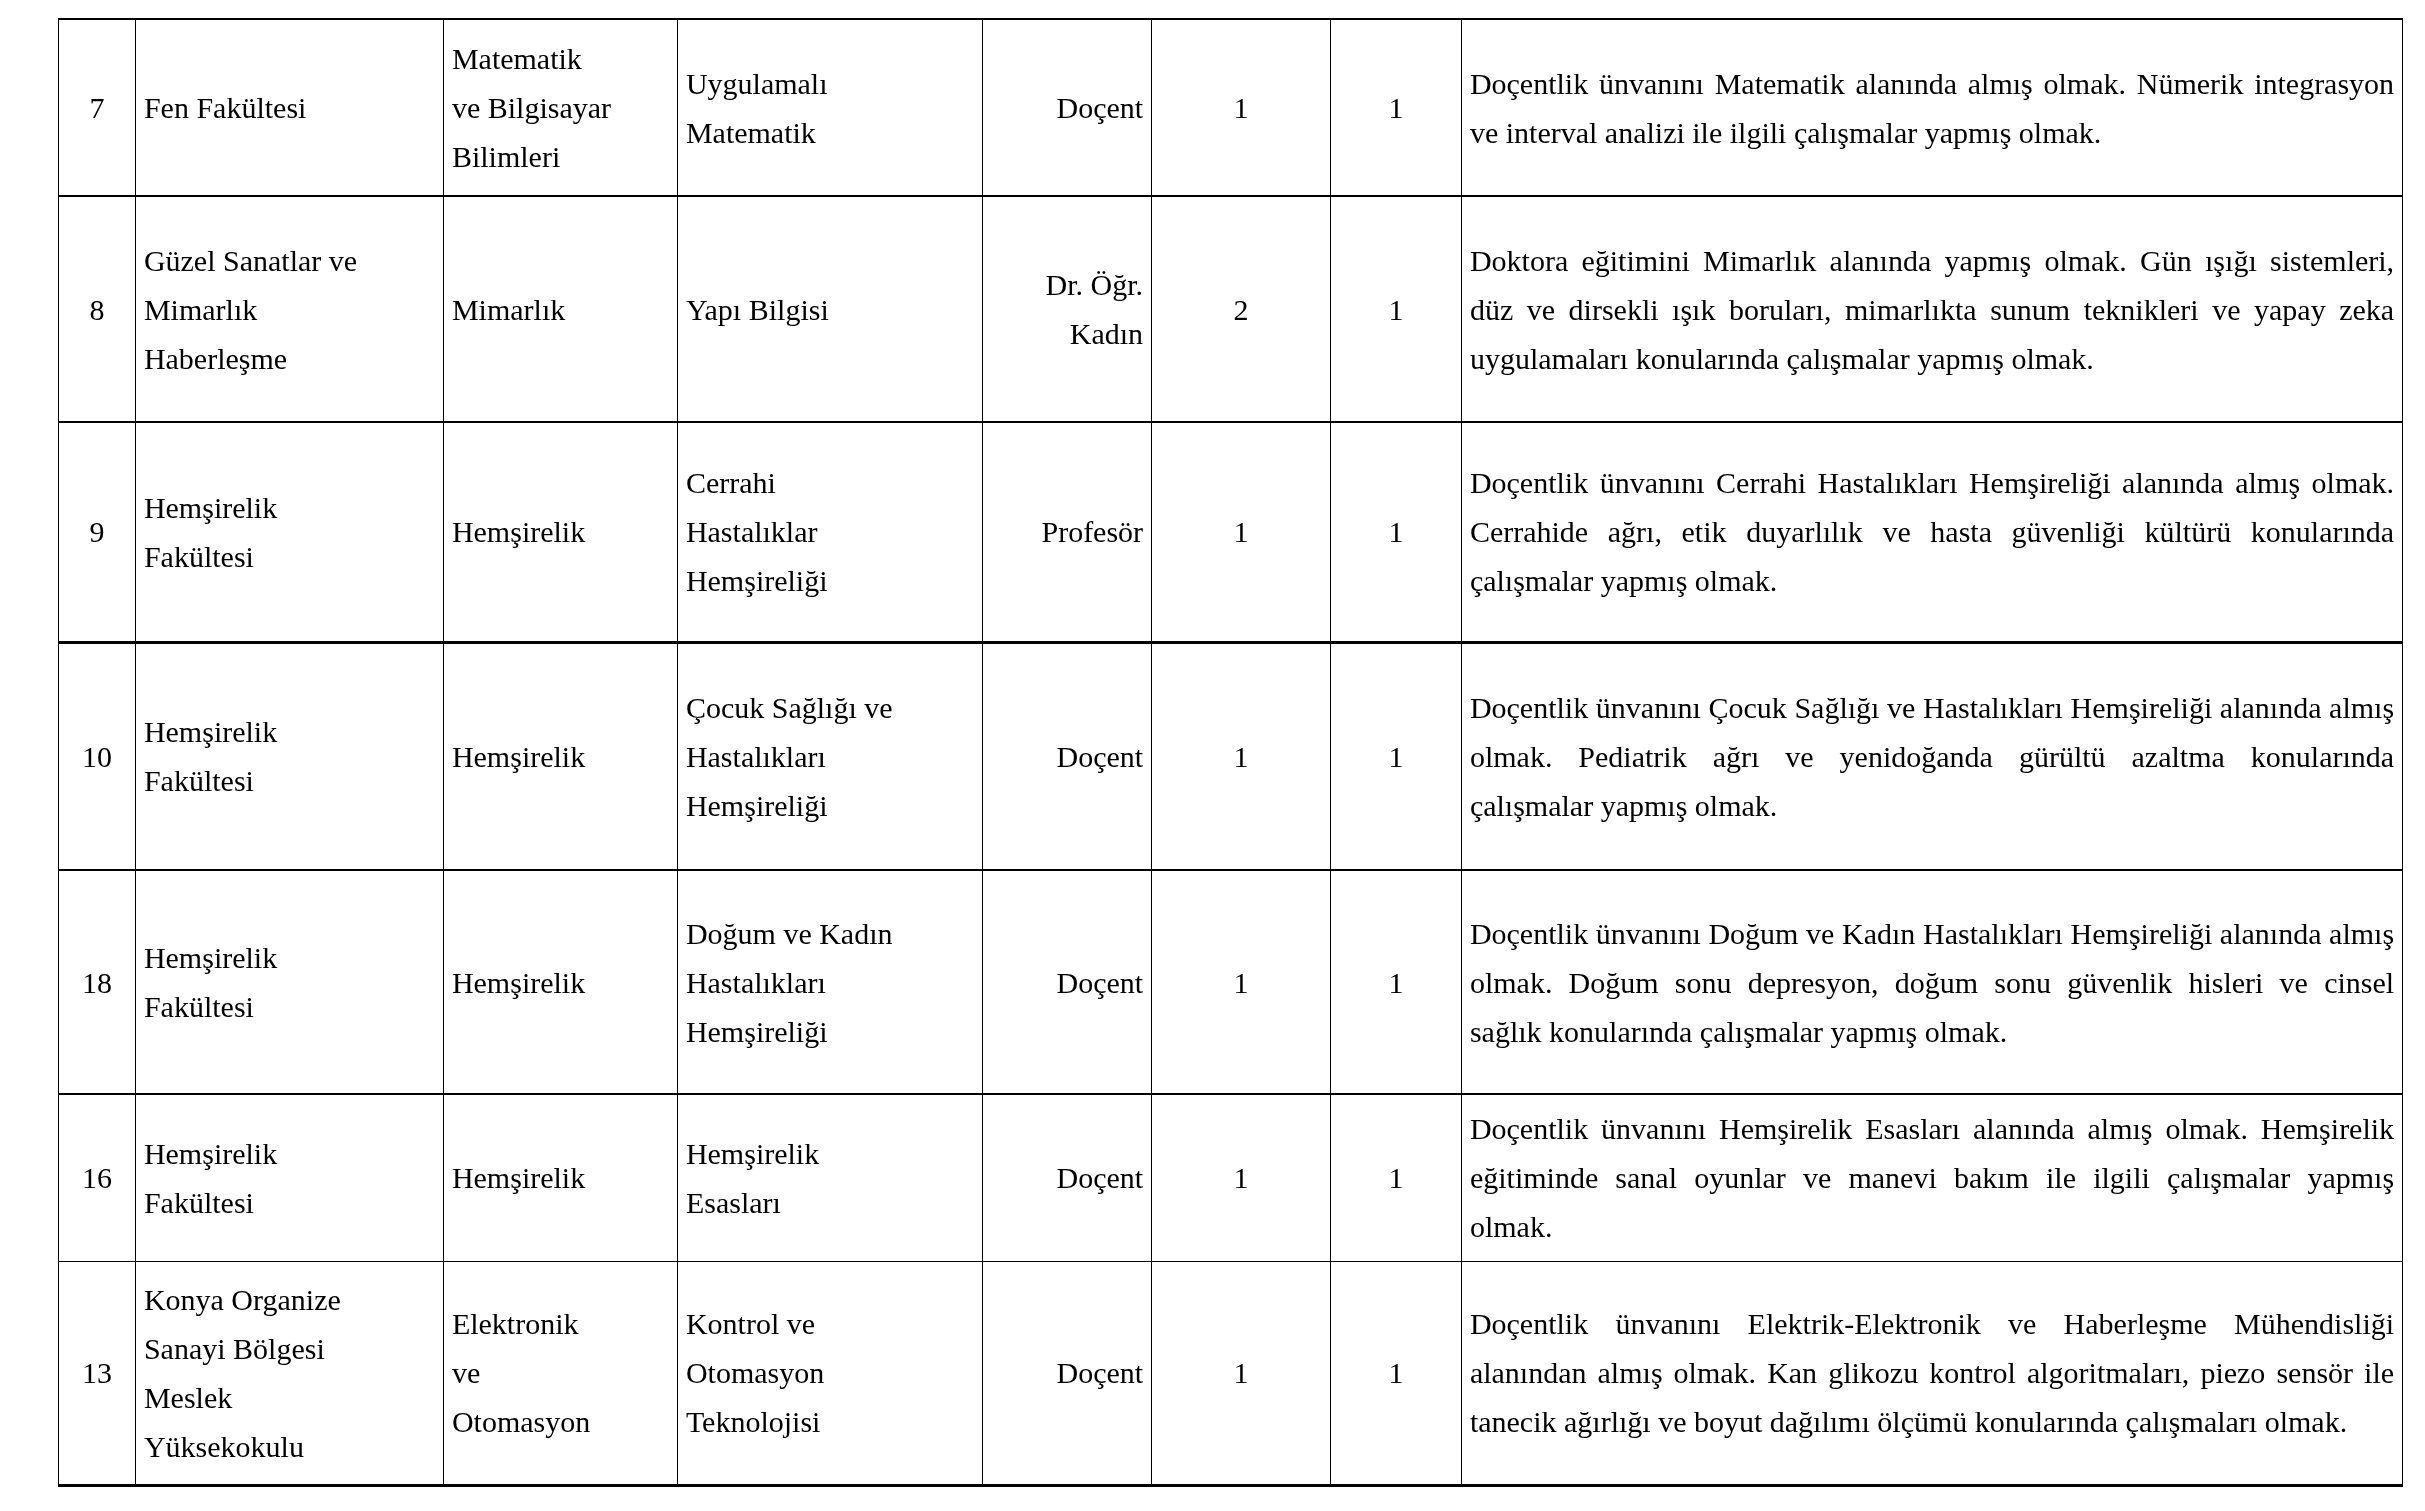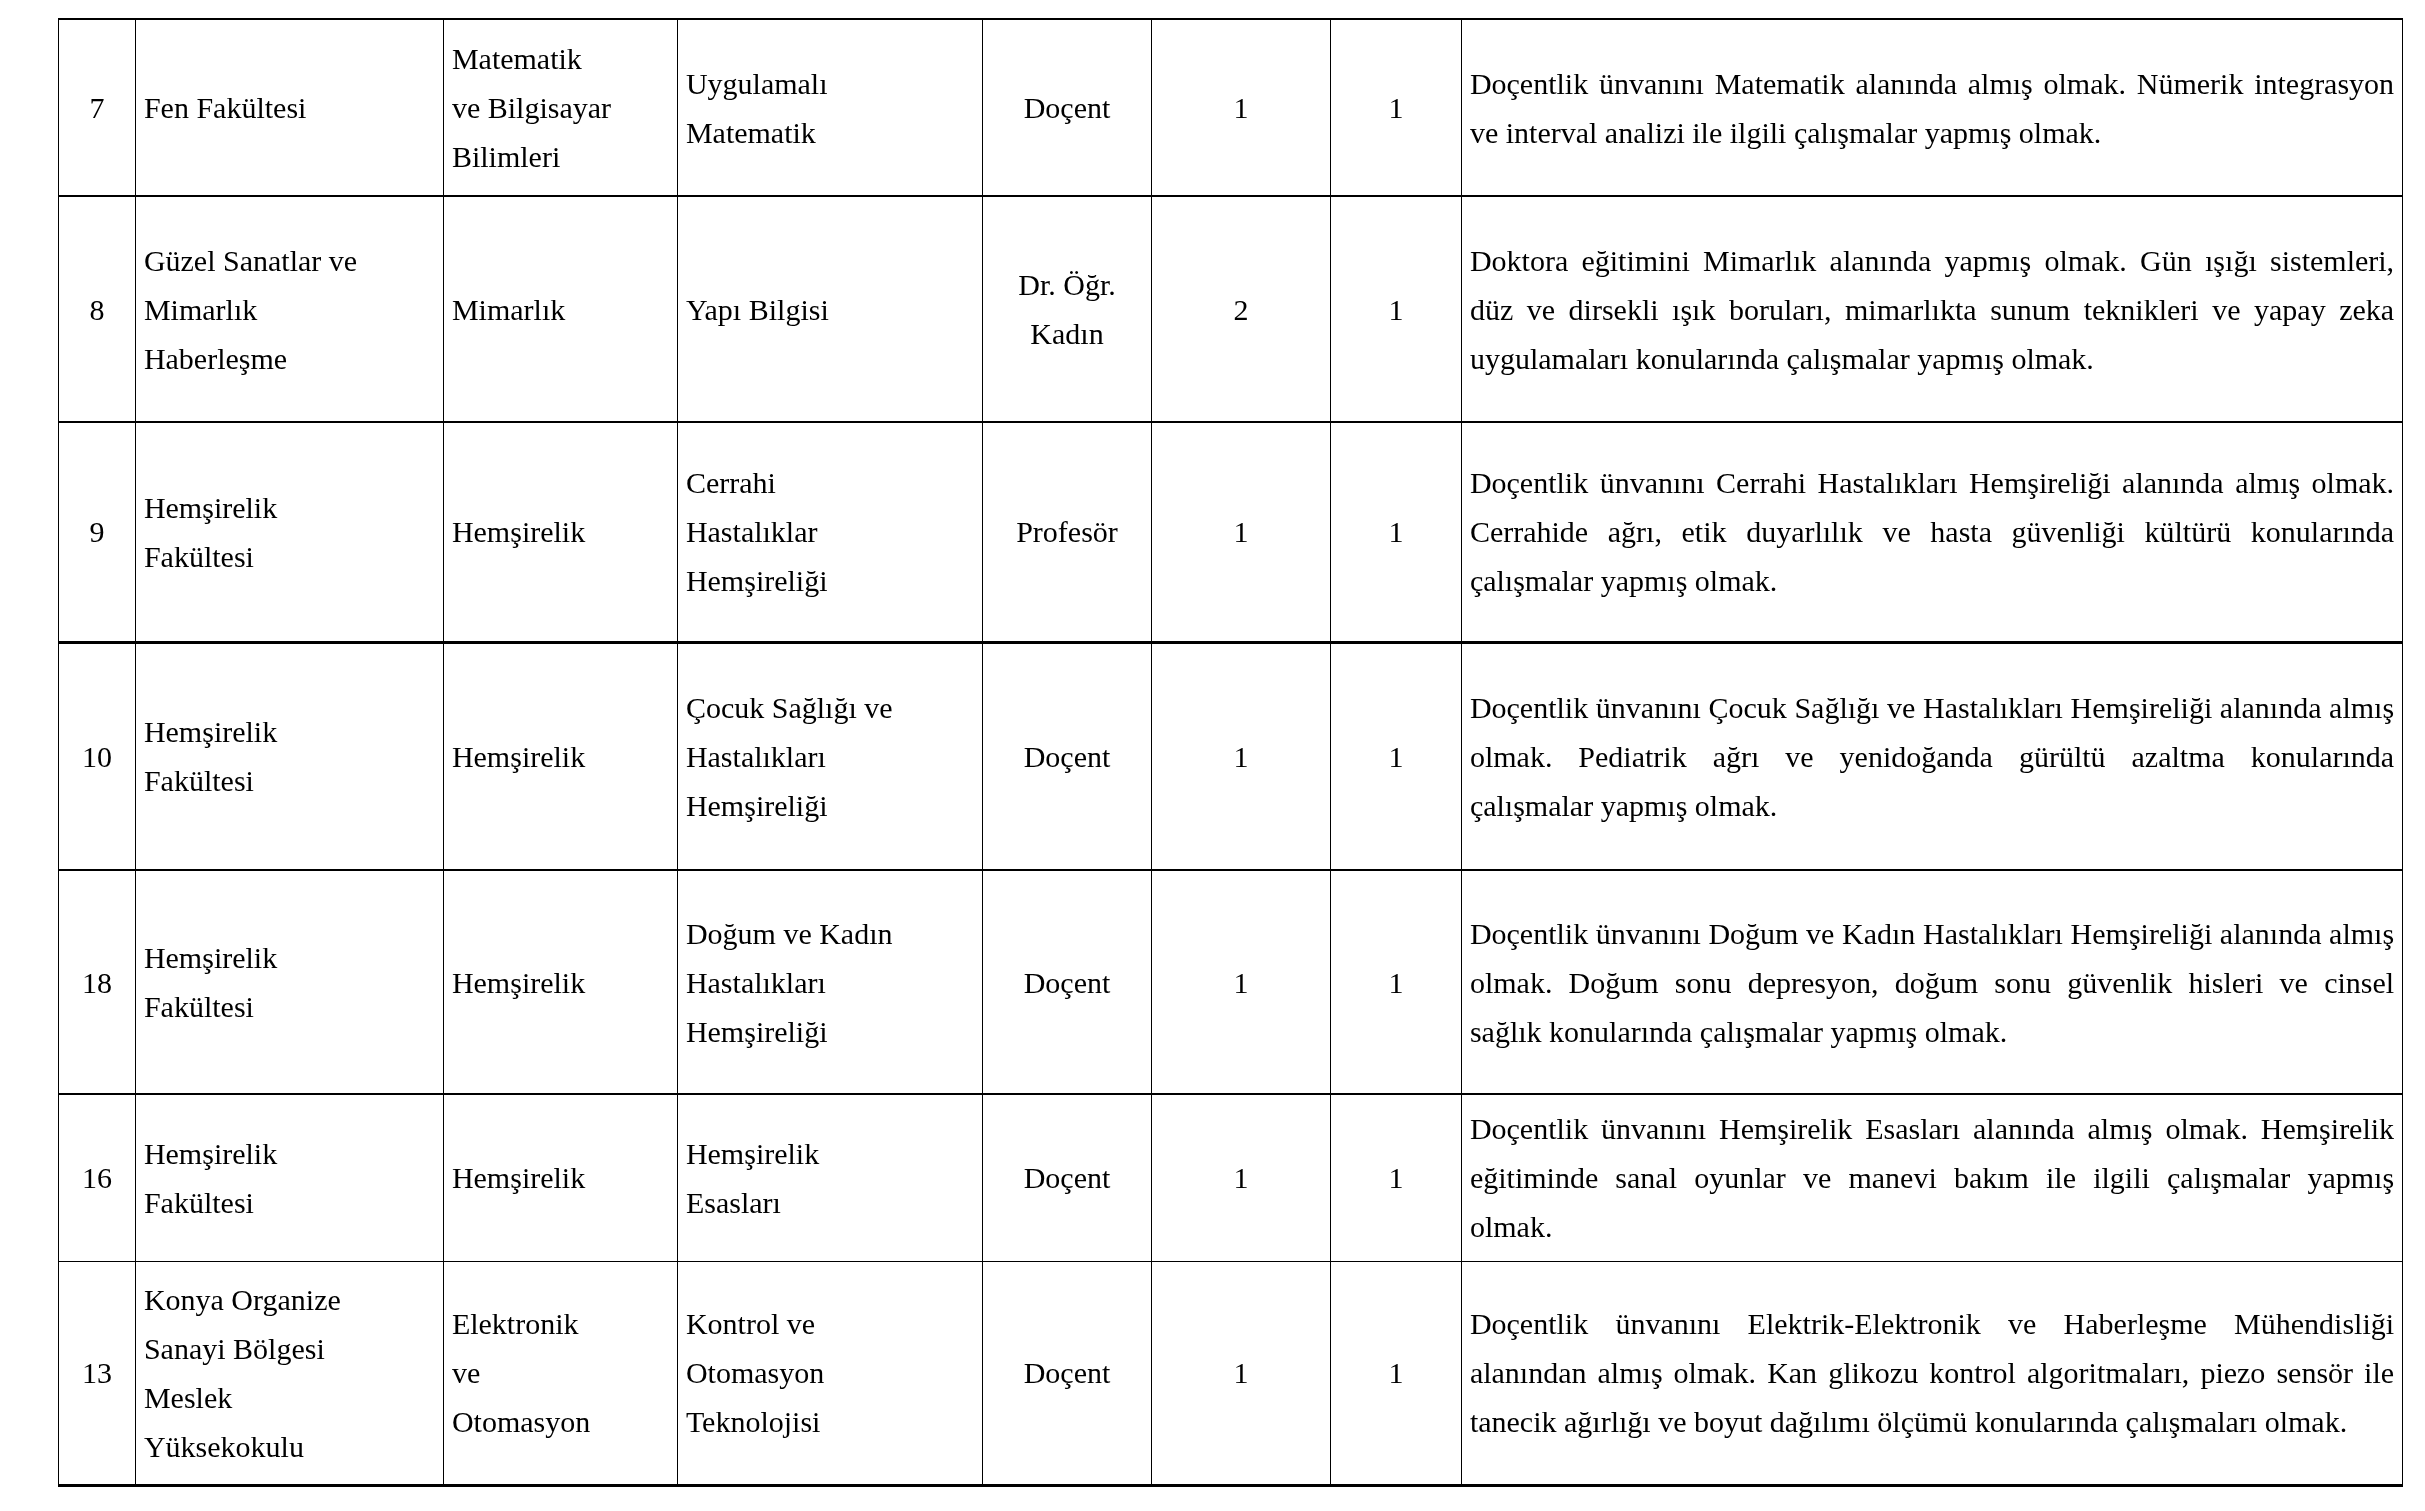--- a/index.html
+++ b/index.html
@@ -40,21 +40,21 @@
   }
   tr.bt2 { border-top: 1.6px solid #000; }
   tr.bt3 { border-top: 2.4px solid #000; }
   tr.bt5 { border-top: 3.9px solid #000; }
   tr.bb5 { border-bottom: 3.9px solid #000; }
 
   td.c-no    { text-align: center; padding: 0 3.1px; }
   td.c-fac,
   td.c-dep,
   td.c-prog  { text-align: left; padding-left: 15.7px; padding-right: 7.9px; white-space: pre-line; }
-  td.c-title { text-align: center; white-space: pre-line; padding: 0 4.7px; }
+  td.c-title { text-align: right; white-space: pre-line; padding: 0 4.7px; }
   td.c-q     { text-align: center; padding: 0 3.1px; }
   td.c-desc  { text-align: justify; padding: 7.9px 15.7px 7.9px 19px; }
 
   tr.h225 { height: 177px; }
   tr.h287 { height: 226px; }
   tr.h280 { height: 220px; }
   tr.h290 { height: 228px; }
   tr.h285 { height: 224px; }
   tr.h212 { height: 167px; }
 </style>

